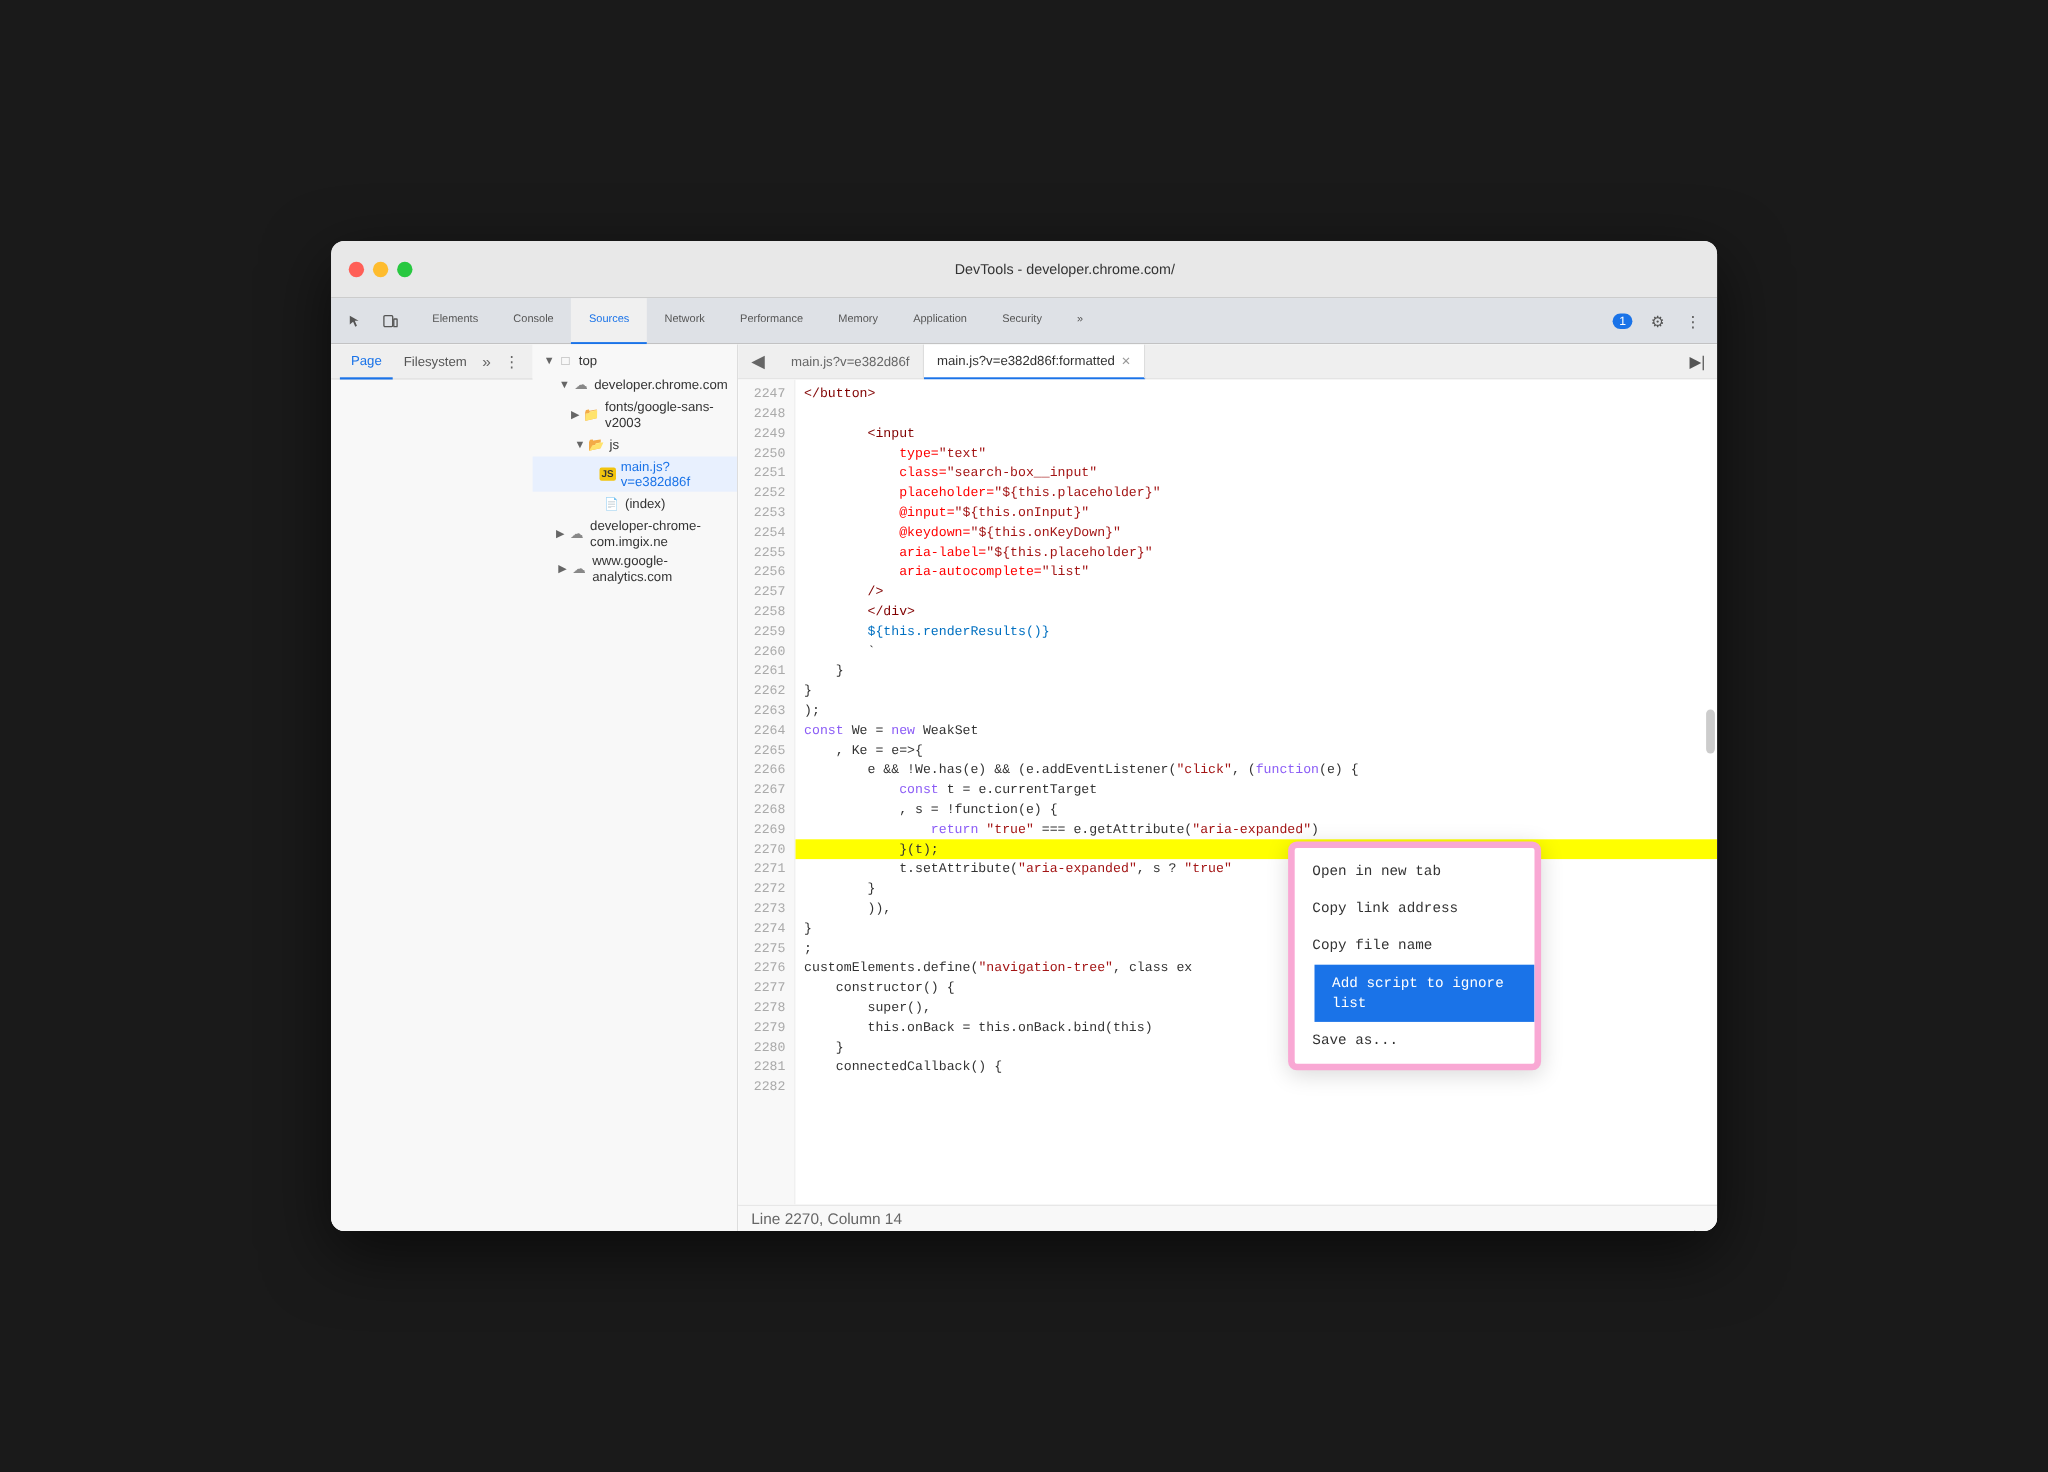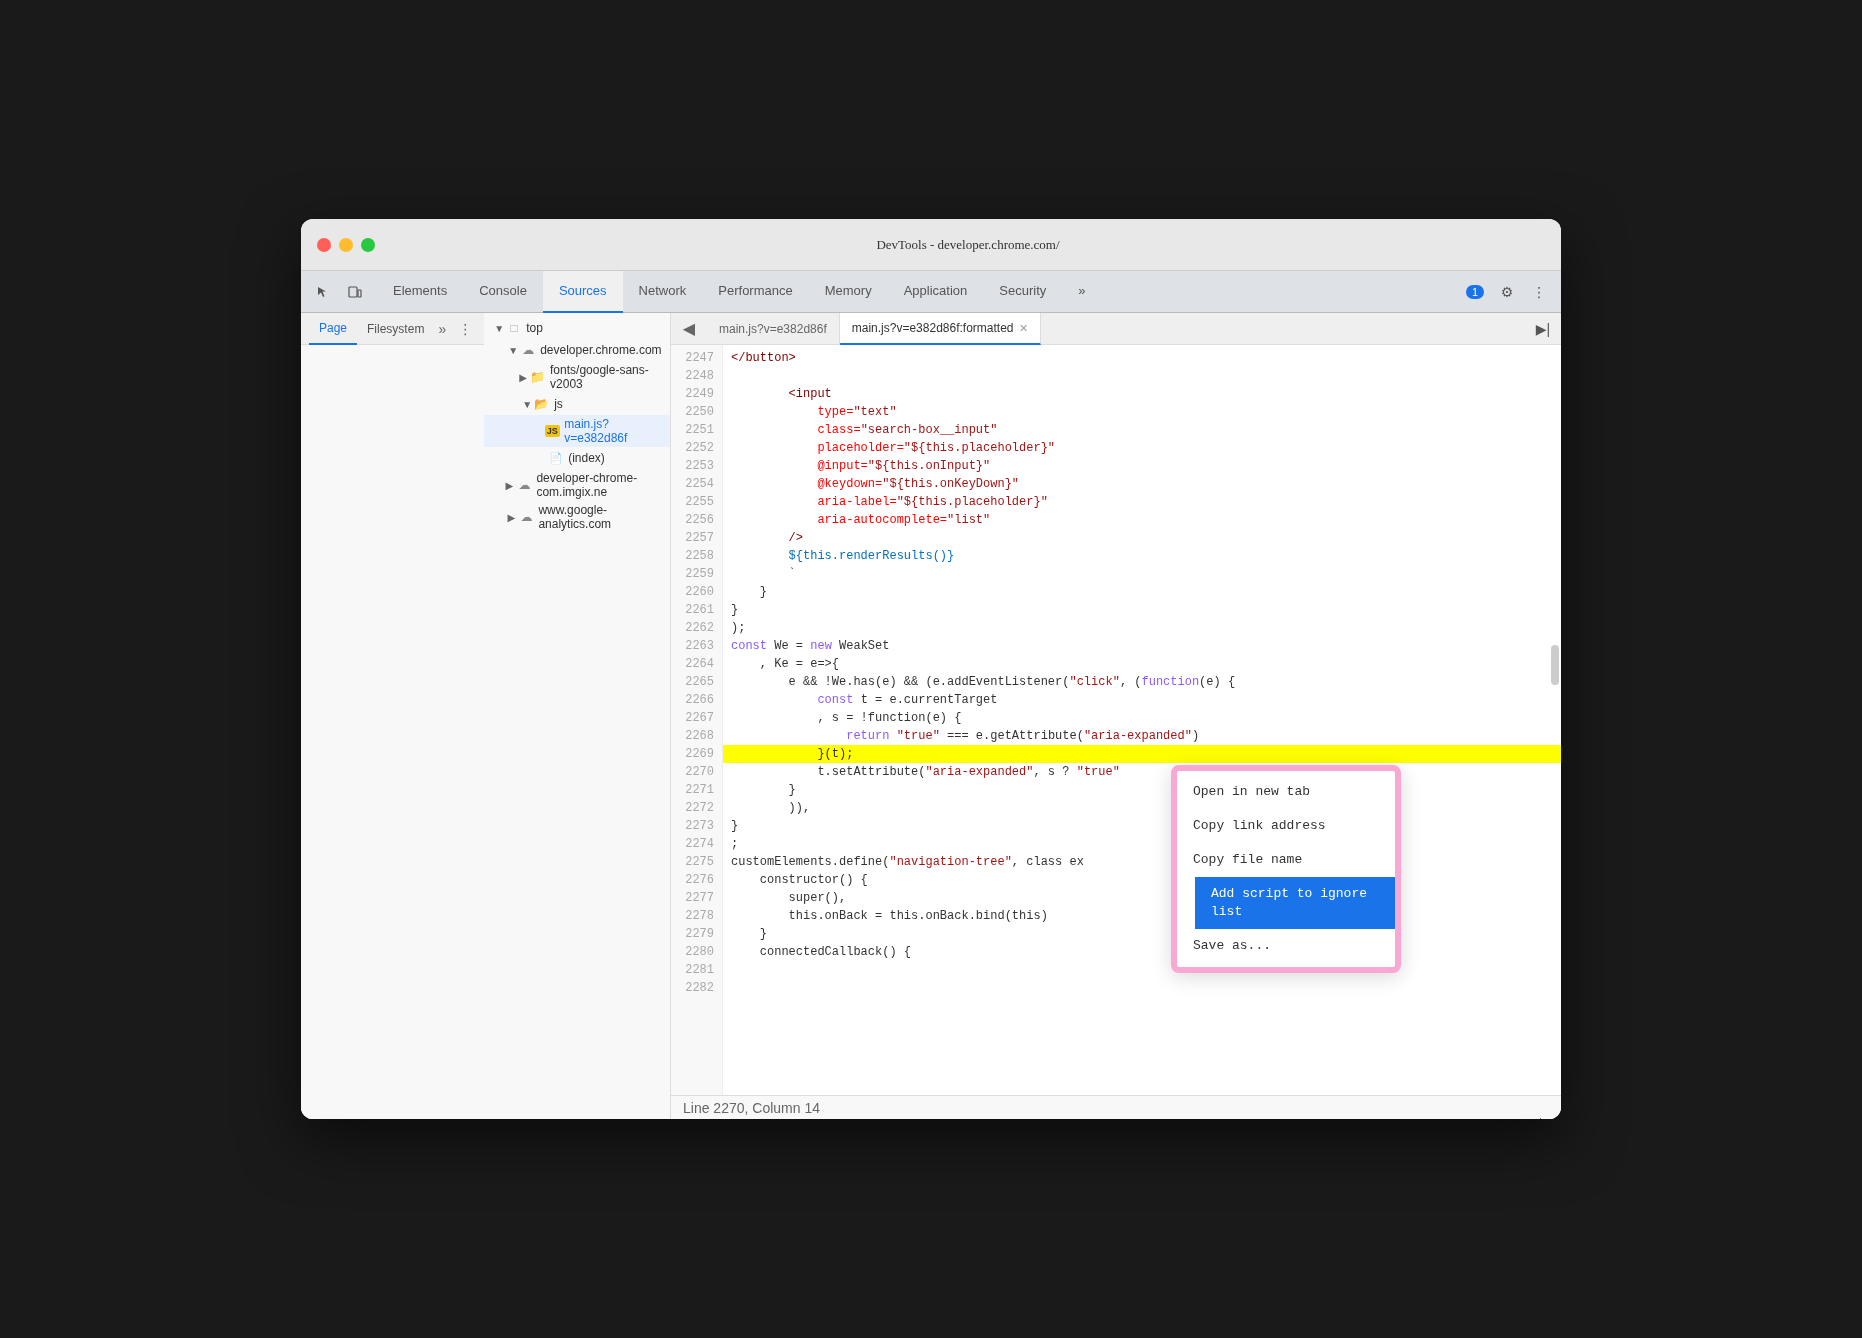--- a/index.html
+++ b/index.html
@@ -43,21 +43,20 @@
     }
     .tl-red { background: #ff5f57; }
     .tl-yellow { background: #febc2e; }
     .tl-green { background: #28c840; }
     .title-bar-title {
       flex: 1;
       text-align: center;
       font-size: 13px;
       color: #333;
       font-weight: 500;
-      font-family: Liberation Serif, serif;
     }
     
     .tab-bar {
       background: #dee1e6;
       height: 42px;
       display: flex;
       align-items: center;
       padding: 0 8px;
       border-bottom: 1px solid #bbb;
       flex-shrink: 0;
@@ -83,21 +82,21 @@
       display: flex;
       align-items: center;
       flex: 1;
       gap: 0;
     }
     .tab {
       padding: 0 16px;
       height: 42px;
       display: flex;
       align-items: center;
-      font-size: 13px;
+      font-size: 10px;
       color: #555;
       cursor: pointer;
       border-bottom: 2px solid transparent;
       white-space: nowrap;
     }
     .tab.active {
       color: #1a73e8;
       border-bottom: 2px solid #1a73e8;
       background: #f0f0f0;
     }
@@ -571,20 +570,21 @@
           <div class="code-line"></div>
           <div class="code-line"><span class="tag">        &lt;input</span></div>
           <div class="code-line"><span class="attr">            type=</span><span class="str">"text"</span></div>
           <div class="code-line"><span class="attr">            class=</span><span class="str">"search-box__input"</span></div>
           <div class="code-line"><span class="attr">            placeholder=</span><span class="str">"${this.placeholder}"</span></div>
           <div class="code-line"><span class="attr">            @input=</span><span class="str">"${this.onInput}"</span></div>
           <div class="code-line"><span class="attr">            @keydown=</span><span class="str">"${this.onKeyDown}"</span></div>
           <div class="code-line"><span class="attr">            aria-label=</span><span class="str">"${this.placeholder}"</span></div>
           <div class="code-line"><span class="attr">            aria-autocomplete=</span><span class="str">"list"</span></div>
           <div class="code-line"><span class="tag">        /&gt;</span></div>
+          <div class="code-line"><span class="tag">        &lt;/div&gt;</span></div>
           <div class="code-line"><span class="plain">        </span><span class="tmpl">${this.renderResults()}</span></div>
           <div class="code-line"><span class="plain">        `</span></div>
           <div class="code-line"><span class="plain">    }</span></div>
           <div class="code-line"><span class="plain">}</span></div>
           <div class="code-line"><span class="plain">);</span></div>
           <div class="code-line"><span class="kw">const</span><span class="plain"> We = </span><span class="kw">new</span><span class="plain"> WeakSet</span></div>
           <div class="code-line"><span class="plain">    , Ke = e=&gt;{</span></div>
           <div class="code-line"><span class="plain">        e &amp;&amp; !We.has(e) &amp;&amp; (e.addEventListener(</span><span class="str">"click"</span><span class="plain">, (</span><span class="kw">function</span><span class="plain">(e) {</span></div>
           <div class="code-line"><span class="plain">            </span><span class="kw">const</span><span class="plain"> t = e.currentTarget</span></div>
           <div class="code-line"><span class="plain">            , s = !function(e) {</span></div>

